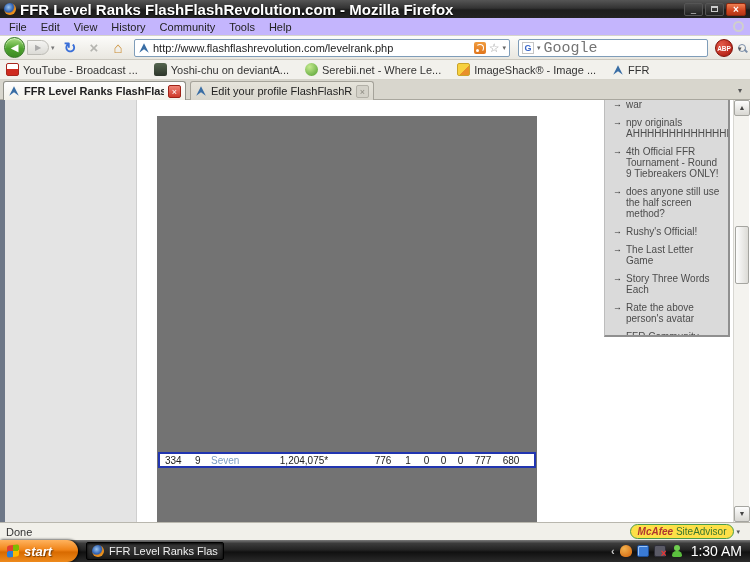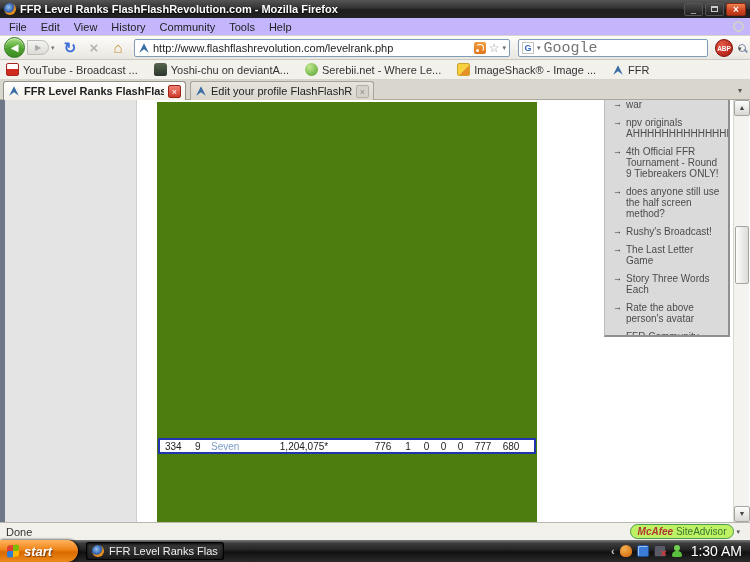--- a/index.html
+++ b/index.html
@@ -5,21 +5,21 @@
   * { margin:0; padding:0; box-sizing:border-box; }
   body { font-family:"Liberation Sans", sans-serif; background:#000; }
   #screen { position:relative; width:750px; height:562px; overflow:hidden; background:#fff; }
 
   
   .titlebar { position:absolute; left:0; top:0; width:750px; height:18px;
     background:linear-gradient(#555 0%, #333 45%, #1d1d1d 55%, #222 100%);
     display:flex; align-items:center; padding:0 4px; }
   .ff-icon { width:12px; height:12px; border-radius:50%; flex:none; margin-right:4px;
     background:radial-gradient(circle at 38% 35%, #9cc4ee 0%, #2a5db0 45%, #e88b1a 58%, #f5a623 100%); }
-  .wtitle { color:#fff; font-size:11px; font-weight:bold; white-space:nowrap; overflow:hidden; flex:1;
+  .wtitle { color:#fff; font-size:15px; font-weight:bold; white-space:nowrap; overflow:hidden; flex:1;
     text-shadow:0 1px 1px #000; }
   .winbtns { display:flex; gap:2px; align-items:center; }
   .wbtn { width:19px; height:13px; border-radius:2px; font-size:9px; line-height:11px; text-align:center;
     color:#ddd; border:1px solid #555; background:linear-gradient(#4a4a4a,#222); cursor:default; }
   .wbtn.close { background:linear-gradient(#f08052,#cf4420 60%,#b33517); border-color:#8e2a10; color:#fff;
     font-weight:bold; font-size:10px; width:20px; }
   .restbox { display:inline-block; width:7px; height:6px; border:1px solid #ccc; border-top-width:2px; margin-top:2px; }
 
   
   .menubar { position:absolute; left:0; top:18px; width:750px; height:18px; background:#c4b5fd;
@@ -98,21 +98,21 @@
   .alltabs-btn { position:absolute; right:3px; top:5px; width:14px; height:12px; text-align:center;
     font-size:8px; color:#555; line-height:12px; }
 
   
   .content { position:absolute; left:0; top:100px; width:750px; height:422px; background:#fff; }
   .lstrip { position:absolute; left:0; top:0; width:5px; height:422px; background:#6d7787; }
   .lthumb { position:absolute; left:5px; top:34px; width:8px; height:36px; background:#cdd2d8;
     border:1px solid #9aa4ae; }
   .lpanel { position:absolute; left:5px; top:0; width:132px; height:422px; background:#e4e4e4;
     border-right:1px solid #cfcfcf; }
-  .blackarea { position:absolute; left:157px; top:2px; width:380px; height:420px; background:#4d7c0f; }
+  .blackarea { position:absolute; left:157px; top:16px; width:380px; height:420px; background:#737373; }
   .rankrow { position:absolute; left:1px; right:1px; top:336px; height:16px; background:#fff;
     border:2px solid #2135b0; display:flex; align-items:center; padding:0 5px; font-size:10px; color:#222; }
   .rc0 { width:30px; } .rc1 { width:16px; }
   .rc2 { flex:1; color:#7b9cc4; }
   .rnum { text-align:center; }
   .w-sc { width:128px; } .w-30 { width:30px; } .w-20 { width:20px; } .w-17 { width:17px; }
   .w-28 { width:28px; } .w-en { width:28px; margin-right:4px; }
   .sidebar { position:absolute; left:604px; top:0; width:126px; height:237px; background:#dadada;
     border-right:2px solid #8f8f8f; border-bottom:2px solid #8f8f8f; border-left:1px solid #bdbdbd;
     overflow:hidden; padding:5px 6px 6px 8px; }
@@ -125,21 +125,21 @@
     border:1px solid #a5a5a0; border-radius:2px; text-align:center; font-size:7px; line-height:14px; color:#444; }
   .sbtn.up { top:0; } .sbtn.down { bottom:0; }
   .sthumb { position:absolute; left:1px; top:126px; width:14px; height:58px;
     background:linear-gradient(90deg,#fdfdfd,#dcdbd6); border:1px solid #a5a5a0; border-radius:2px; }
 
   
   .statusbar { position:absolute; left:0; top:522px; width:750px; height:18px; background:#f1f0ea;
     border-top:1px solid #b9b7ae; display:flex; align-items:center; padding:0 6px; }
   .statustext { font-size:11px; color:#333; flex:1; }
   .mcafee { display:flex; align-items:center; gap:2px; margin-right:4px; }
-  .mcafee-pill { border:1px solid #4a9c4a; border-radius:8px; background:#bef264; padding:0 7px;
+  .mcafee-pill { border:1px solid #4a9c4a; border-radius:8px; background:#fde047; padding:0 7px;
     font-size:10px; line-height:13px; white-space:nowrap; }
   .mc-brand { color:#b03530; font-weight:bold; font-style:italic; }
   .mc-prod { color:#39762d; }
   .mc-caret { font-size:7px; color:#555; }
 
   
   .taskbar { position:absolute; left:0; top:540px; width:750px; height:22px;
     background:linear-gradient(#7a7a7a 0%, #3c3c3c 15%, #232323 45%, #101010 55%, #2b2b2b 100%); }
   .startbtn { position:absolute; left:0; top:0; width:78px; height:22px; border-radius:0 12px 12px 0;
     background:linear-gradient(#ffb35e,#f08418 45%,#d86a00 55%,#ee8a1c);
@@ -297,21 +297,21 @@
       <div class="topic">
           <span class="arrow">→</span>
           <span>4th Official FFR Tournament - Round 9 Tiebreakers ONLY!</span>
         </div>
       <div class="topic">
           <span class="arrow">→</span>
           <span>does anyone still use the half screen method?</span>
         </div>
       <div class="topic">
           <span class="arrow">→</span>
-          <span>Rushy's Broadcast!</span>
+          <span>Rushy's Official!</span>
         </div>
       <div class="topic">
           <span class="arrow">→</span>
           <span>The Last Letter Game</span>
         </div>
       <div class="topic">
           <span class="arrow">→</span>
           <span>Story Three Words Each</span>
         </div>
       <div class="topic">

